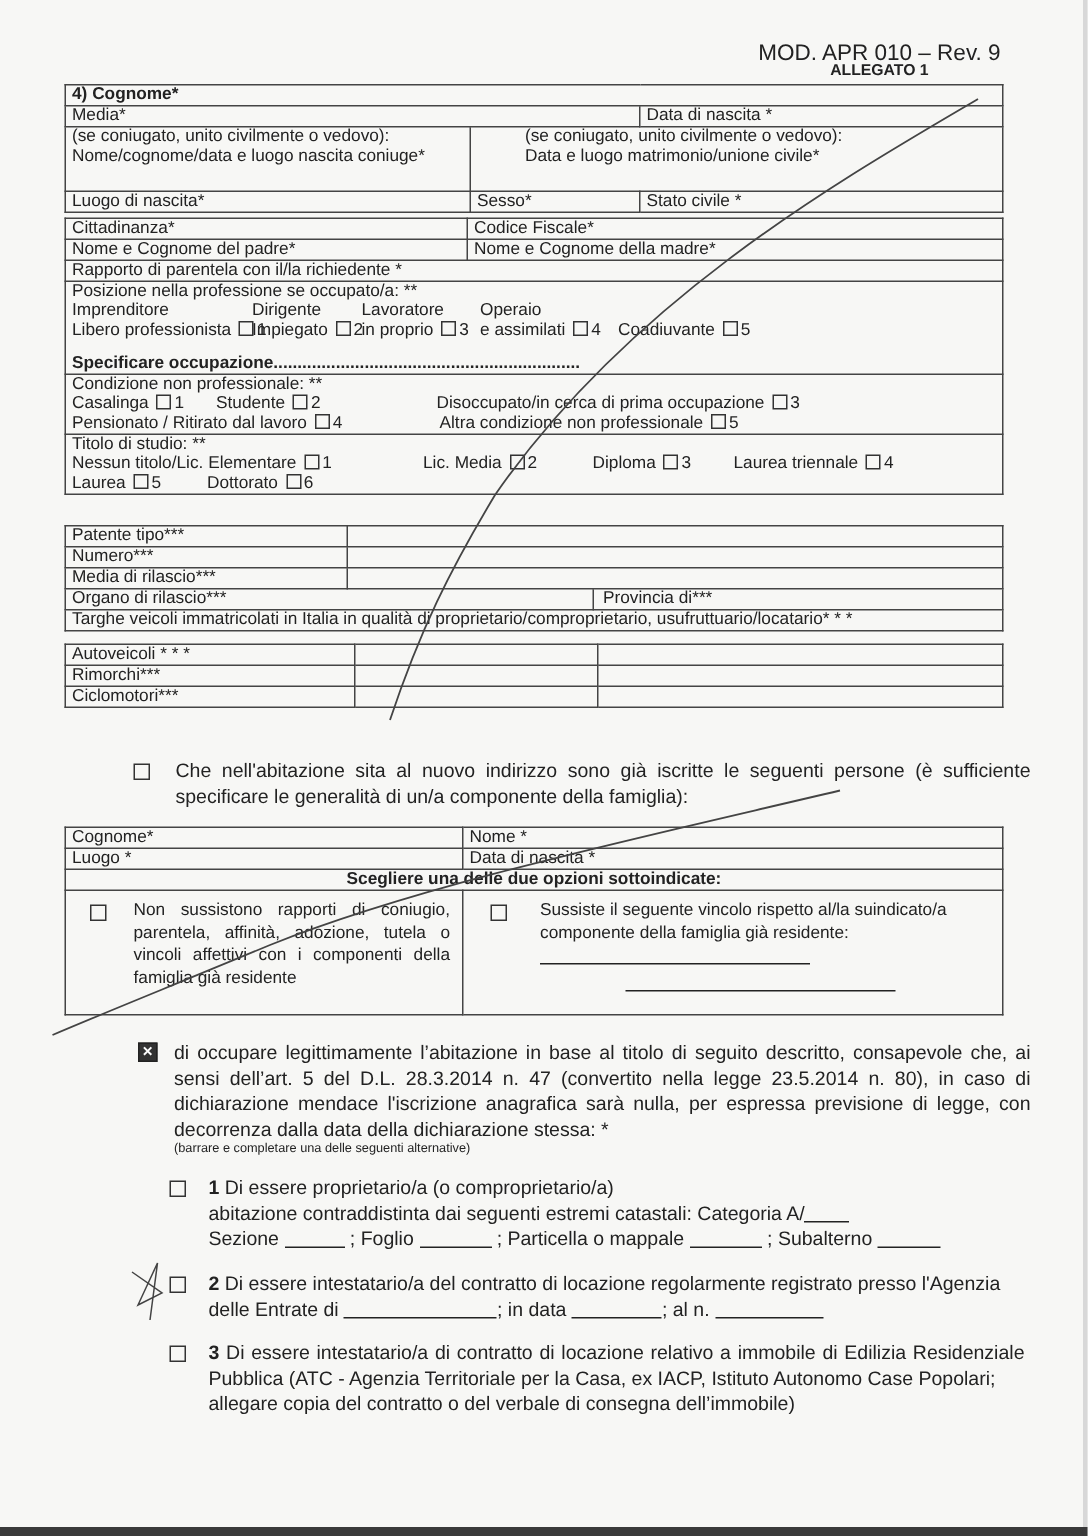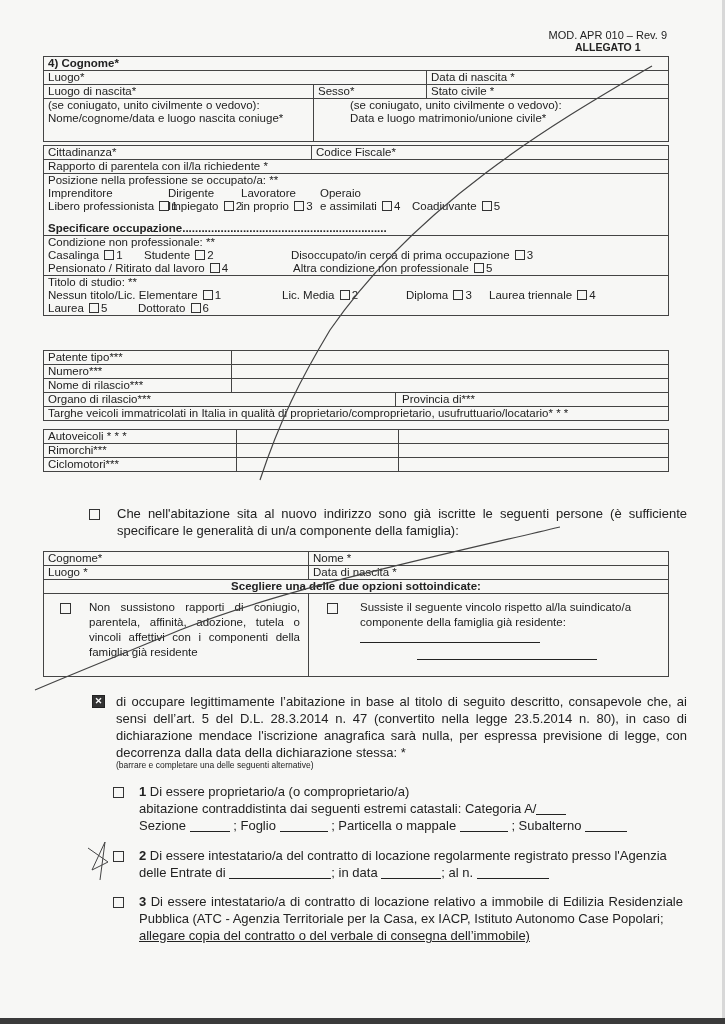--- a/index.html
+++ b/index.html
@@ -5,21 +5,21 @@
   html, body { margin: 0; padding: 0; }
   body {
     width: 725px; height: 1024px; position: relative; overflow: hidden;
     background: #f7f7f5;
     font-family: "Liberation Sans", sans-serif;
     color: #222;
   }
   .page-edge { position: absolute; left: 0; right: 0; bottom: 0; height: 6px; background: #3a3a3a; }
   .right-edge { position: absolute; top: 0; bottom: 0; right: 0; width: 3px; background: #d8d8d8; }
   .header { position: absolute; right: 58px; top: 30px; text-align: right; }
-  .mod { font-size: 11px; line-height: 11px; }
+  .mod { font-size: 15px; line-height: 11px; }
   .allegato { font-size: 10.5px; font-weight: bold; line-height: 12px; text-align: center; }
 
   table.form { position: absolute; left: 43px; width: 625px; border-collapse: collapse; table-layout: fixed; border-radius: 19px; }
   table.form td { border: 1px solid #444; padding: 0 4px; font-size: 11.5px; line-height: 13px; vertical-align: top; white-space: nowrap; overflow: hidden; }
   td.small { font-size: 8.5px; line-height: 10px; }
   .tall { height: 42px; }
   .chk { display: inline-block; width: 8px; height: 8px; border: 1px solid #333; vertical-align: -1px; margin: 0 2px; }
   .bold { font-weight: bold; }
   .grid5 { display: grid; grid-template-columns: 120px 73px 79px 92px 110px; }
 
@@ -48,50 +48,54 @@
   <colgroup>
       <col style="width:270px">
       <col style="width:113px">
       <col style="width:242px">
     </colgroup>
   <tbody>
       <tr>
         <td colspan="3"><span class="bold" style="font-weight:bold">4) Cognome*</span></td>
       </tr>
   <tr>
-        <td colspan="2">Luogo*</td>
+        <td colspan="2">Media*</td>
         <td>Data di nascita *</td>
       </tr>
+  <tr>
+    <td class="small tall" style="height:42px">
+      <div>(se coniugato, unito civilmente o vedovo):</div>
+      <div>Nome/cognome/data e luogo nascita coniuge*</div>
+    </td>
+    <td colspan="2" class="small" style="padding-left:36px">
+      <div>(se coniugato, unito civilmente  o vedovo):</div>
+      <div>Data e luogo matrimonio/unione civile*</div>
+    </td>
+  </tr>
   <tr>
         <td>Luogo di nascita*</td>
         <td>Sesso*</td>
         <td>Stato civile *</td>
       </tr>
-  <tr>
-    <td class="small tall" style="height:42px">
-      <div>(se coniugato, unito civilmente o vedovo):</div>
-      <div>Nome/cognome/data e luogo nascita coniuge*</div>
-    </td>
-    <td colspan="2" class="small" style="padding-left:36px">
-      <div>(se coniugato, unito civilmente  o vedovo):</div>
-      <div>Data e luogo matrimonio/unione civile*</div>
-    </td>
-  </tr>
 </tbody>
   </table>
 
 <table class="form" style="top:145px;">
   <colgroup>
       <col style="width:268px">
       <col style="width:357px">
     </colgroup>
   <tbody>
       <tr>
         <td>Cittadinanza*</td>
         <td>Codice Fiscale*</td>
+      </tr>
+  <tr>
+        <td class="small">Nome e Cognome del padre*</td>
+        <td class="small">Nome e Cognome della madre*</td>
       </tr>
   <tr>
         <td colspan="2">Rapporto di parentela con il/la richiedente *</td>
       </tr>
   <tr>
     <td colspan="2" style="height:42px">
       <div>Posizione nella professione se occupato/a: **</div>
       <div class="grid5">
         <div>
               <div>Imprenditore</div>
@@ -131,21 +135,21 @@
         <span style="position:absolute;left:243px;left:245px"><span style="padding-left:0">Altra condizione non professionale</span> <span class="chk"></span><span>5</span></span>
       </div>
     </td>
   </tr>
   <tr>
     <td colspan="2">
       <div>Titolo di studio: **</div>
       <div style="position:relative;height:13px">
         <span style="position:absolute;left:0"><span>Nessun titolo/Lic. Elementare</span> <span class="chk"></span><span>1</span></span>
         <span style="position:absolute;left:234px"><span>Lic. Media</span> <span class="chk"></span><span>2</span></span>
-        <span style="position:absolute;left:358px"><span>Diploma</span> <span class="chk"></span><span>3</span></span>
+        <span style="position:absolute;left:347px"><span>Diploma</span> <span class="chk"></span><span>3</span></span>
         <span style="position:absolute;left:441px"><span>Laurea triennale</span> <span class="chk"></span><span>4</span></span>
       </div>
       <div style="position:relative;height:13px">
         <span style="position:absolute;left:0"><span>Laurea</span> <span class="chk"></span><span>5</span></span>
         <span style="position:absolute;left:90px"><span>Dottorato</span> <span class="chk"></span><span>6</span></span>
       </div>
     </td>
   </tr>
 </tbody>
   </table>
@@ -160,21 +164,21 @@
   <tbody>
       <tr>
         <td>Patente tipo***</td>
         <td colspan="3"></td>
       </tr>
   <tr>
         <td>Numero***</td>
         <td colspan="3"></td>
       </tr>
   <tr>
-        <td>Nome di rilascio***</td>
+        <td>Media di rilascio***</td>
         <td colspan="3"></td>
       </tr>
   <tr>
         <td colspan="3">Organo di rilascio***</td>
         <td style="padding-left:6px">Provincia di***</td>
       </tr>
   <tr>
         <td colspan="4">Targhe veicoli immatricolati in Italia in qualità di proprietario/comproprietario, usufruttuario/locatario* * *</td>
       </tr>
 </tbody>
@@ -275,21 +279,21 @@
     <div>
       <span>delle Entrate di</span> <span class="blank" style="width:102px"></span><span>; in data</span> <span class="blank" style="width:60px"></span><span>; al n.</span> <span class="blank" style="width:72px"></span>
     </div>
   </div>
 </div>
 
 <div class="para" style="left:94px;top:893px;width:570px;">
   <span class="cb" style="position:absolute;left:0;top:4px"></span>
   <div style="padding-left:26px">
     <span><b>3</b><span> Di essere intestatario/a di contratto di locazione relativo a immobile di Edilizia Residenziale Pubblica (ATC - Agenzia Territoriale per la Casa, ex IACP, Istituto Autonomo Case Popolari;</span></span>
-    <div style="text-decoration:underline">allegare copia del contratto o del verbale di consegna dell’immobile)</div>
+    <div style="">allegare copia del contratto o del verbale di consegna dell’immobile)</div>
   </div>
 </div>
 
 <svg class="strike" width="725" height="1024">
   <path d="M652 66 C560 120, 420 200, 330 330 C300 380, 280 420, 260 480" stroke="#444" stroke-width="1.2" fill="none"></path>
   <path d="M560 527 C420 560, 280 590, 180 630 C120 655, 70 675, 35 690" stroke="#444" stroke-width="1.2" fill="none"></path>
   <path d="M88 848 L108 862 L92 870 L105 842 L100 880" stroke="#444" stroke-width="1" fill="none"></path>
 </svg>
 
 </body></html>

